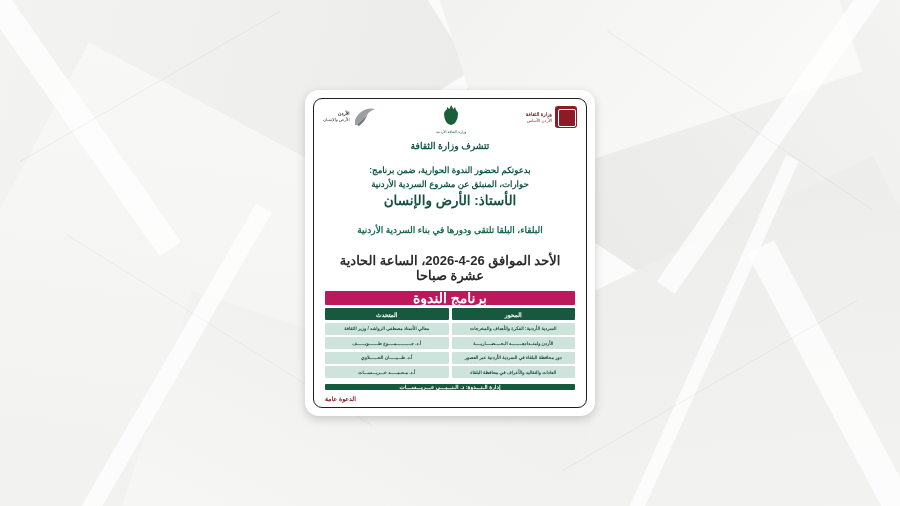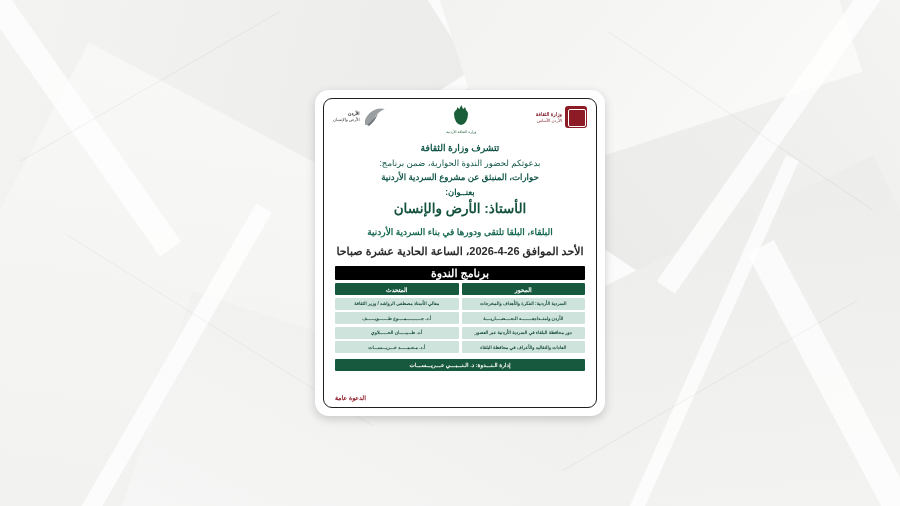--- a/index.html
+++ b/index.html
@@ -75,21 +75,21 @@
     background: rgba(0,0,0,0.045);
   }
   .h1 { left: 0; top: 86px; width: 300px; height: 1px; transform: rotate(-30deg); }
   .h2 { left: 40px; top: 330px; width: 360px; height: 1px; transform: rotate(32deg); }
   .h3 { right: 0; top: 120px; width: 320px; height: 1px; transform: rotate(34deg); }
   .h4 { right: 20px; bottom: 120px; width: 340px; height: 1px; transform: rotate(-30deg); }
 
   
   #poster {
     position: absolute;
-    left: 315px;
+    left: 305px;
     top: 90px;
     width: 290px;
     height: 326px;
     background: #ffffff;
     border-radius: 14px;
     box-shadow: 0 3px 10px rgba(0,0,0,0.18);
     overflow: hidden;
   }
   .poster-inner {
     position: absolute;
@@ -204,23 +204,23 @@
     direction: rtl;
   }
   .ln1 {
     font-size: 9.2px;
     font-weight: bold;
     color: #13574a;
     margin-top: 3px;
   }
   .ln2 {
     font-size: 8.6px;
-    font-weight: normal;
+    font-weight: bold;
     color: #13574a;
-    margin-top: 5px;
+    margin-top: 14px;
   }
   .ln3 {
     font-size: 8.6px;
     font-weight: bold;
     color: #13574a;
     margin-top: 4px;
   }
   .ln-bt {
     font-size: 8.4px;
     font-weight: bold;
@@ -232,42 +232,42 @@
     font-size: 13.5px;
     font-weight: bold;
     color: #14523f;
     margin-top: 3px;
     letter-spacing: 0.3px;
   }
   .title-sub {
     font-size: 9px;
     font-weight: bold;
     color: #1b6b54;
-    margin-top: 11px;
+    margin-top: 17px;
   }
   .venue {
     font-size: 7.6px;
     font-weight: bold;
     color: #2b2b2b;
     margin-top: 7px;
   }
   .datetime {
-    font-size: 11px;
+    font-size: 13px;
     font-weight: bold;
     color: #2b2b2b;
-    margin-top: 8px;
+    margin-top: 18px;
   }
 
   
   .program-bar {
     margin: 8px 2px 3px 2px;
     height: 14px;
-    background: #000000;
+    background: #be185d;
     color: #ffffff;
-    font-size: 11px;
+    font-size: 14px;
     font-weight: bold;
     display: flex;
     align-items: center;
     justify-content: center;
     border-radius: 1px;
     direction: rtl;
   }
 
   
   .tbl {
@@ -385,21 +385,20 @@
               <b>الأردن</b>
               <span>الأرض والإنسان</span>
             </div>
           </div>
         </div>
 
         <div class="headline">
           <div class="ln1">تتشرف وزارة الثقافة</div>
           <div class="ln2">بدعوتكم لحضور الندوة الحوارية، ضمن برنامج:</div>
           <div class="ln3">حوارات، المنبثق عن مشروع السردية الأردنية</div>
-          <div class="ln-bt">بعنــوان:</div>
           <div class="title-main">الأستاذ: الأرض والإنسان</div>
           <div class="title-sub">البلقاء، البلقا تلتقى ودورها في بناء السردية الأردنية</div>
           <div class="datetime">الأحد الموافق 26-4-2026، الساعة الحادية عشرة صباحا</div>
         </div>
 
         <div class="program-bar">برنامج الندوة</div>
 
         <div class="tbl">
           <div class="tbl-row">
             <div class="cell head">المحور</div>

